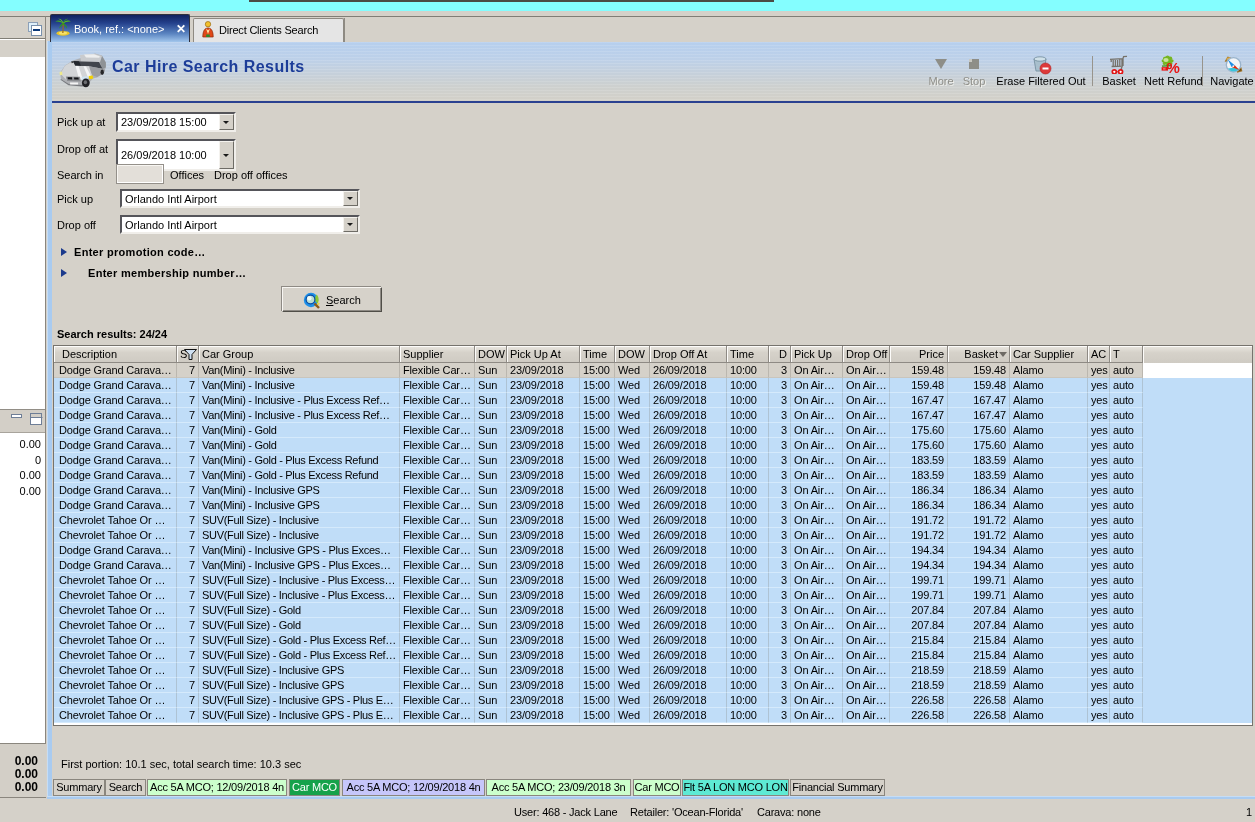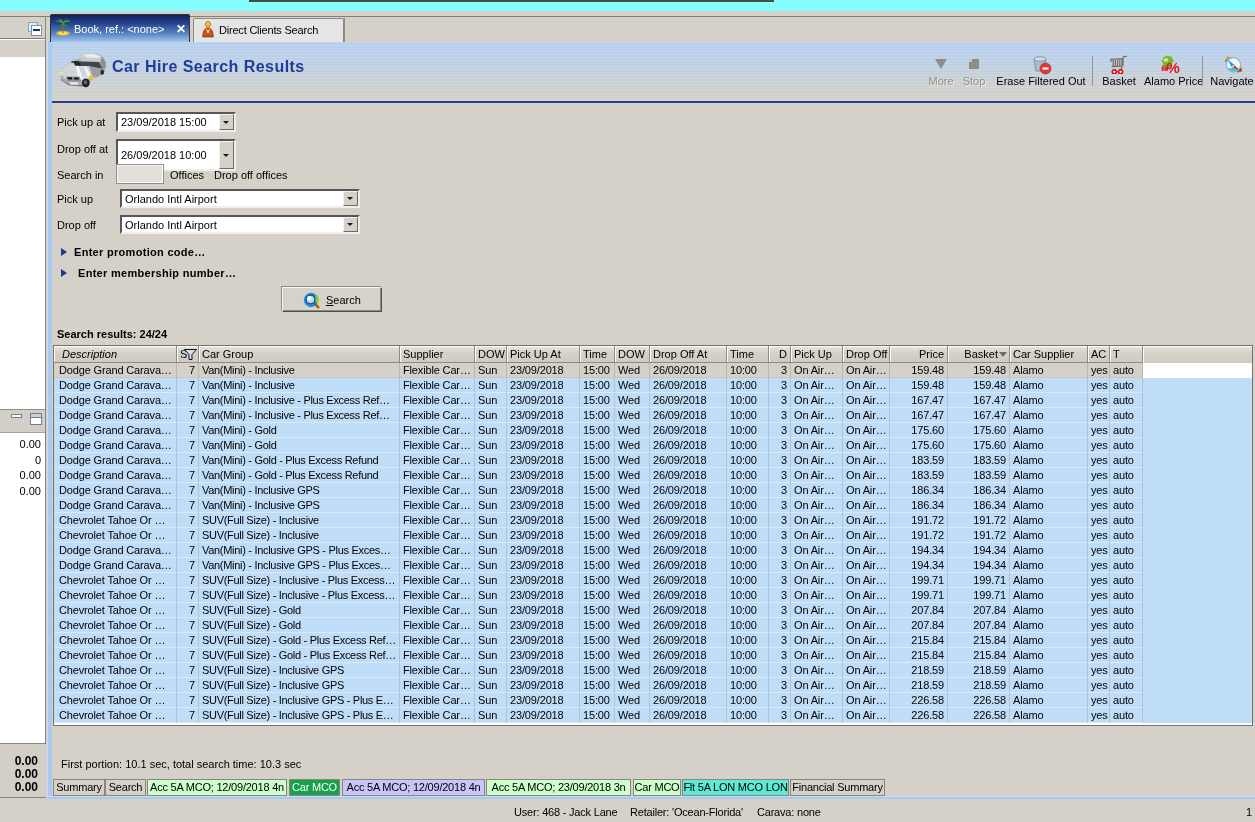--- a/index.html
+++ b/index.html
@@ -72,21 +72,21 @@
 #grid { left:53px; top:345px; width:1200px; height:381px; background:#fff;
   border:1px solid #76736d; }
 table { border-collapse:separate; border-spacing:0; table-layout:fixed; width:1198px;
   font-size:11px; }
 th { height:17px; background:linear-gradient(180deg,#eae7e0 0%,#d6d2ca 40%,#cfcbc3 100%);
   font-weight:normal; text-align:left; padding:0 3px; white-space:nowrap; overflow:hidden;
   border-right:1px solid #8e8a84; border-bottom:1px solid #8e8a84;
   box-shadow:inset 1px 1px 0 #fdfcfa; font-size:11px; }
 td { height:15px; padding:0 3px; white-space:nowrap; overflow:hidden; font-size:11px;
   letter-spacing:-0.15px; border-right:1px solid #aec3d4; border-bottom:1px solid #d5eafc; }
-th:first-child { padding-left:8px;font-style:italic; }
+th:first-child { padding-left:8px; }
 td:first-child { padding-left:5px; }
 td:nth-child(3) { letter-spacing:-0.3px; }
 tr.rb td { background:#c0ddf8; }
 tr.r0 td { background:#d5d1c9; border-right:1px solid #bbb7af; border-bottom:1px solid #c9c5bd; }
 td.ra { text-align:right; }
 td.fill, tr.r0 td.fill, th.fillh { background:#fff; border-right:none; border-bottom:none; }
 th.fillh { background:linear-gradient(180deg,#eae7e0 0%,#d6d2ca 40%,#cfcbc3 100%); border-right:none; }
 th.ra { text-align:right; }
 
 .btab { position:absolute; top:779px; height:17px; border:1px solid #8a867e;
@@ -216,21 +216,21 @@
     <circle cx="4.4" cy="8.4" r="1.6" fill="#76b622"></circle>
   <circle cx="10.8" cy="8.4" r="1.6" fill="#76b622"></circle>
     <circle cx="7.6" cy="9.4" r="1.6" fill="#76b622"></circle>
   <ellipse cx="6" cy="5" rx="2.6" ry="2" fill="#c8e49a"></ellipse>
   <path d="M2,11.2 L12,10.6" stroke="#3e8a10" stroke-width="1.2"></path>
   <path d="M6,12 C8,11 9,12.6 8,14.8 C6.6,16 5,14 6,12 Z" fill="#3e9a14"></path>
   <rect x="1.6" y="12.2" width="6.4" height="3.4" fill="#e81414"></rect>
   <rect x="3" y="13.4" width="2.6" height="1" fill="#ff9a9a"></rect>
   <text x="6.6" y="17.6" font-family="Liberation Sans" font-size="15" font-weight="bold" fill="#e81414">%</text>
 </svg>
-<div class="tlbl" style="left:1144px;width:52px">Alamo Price</div>
+<div class="tlbl" style="left:1144px;width:52px">Nett Refund</div>
 <div class="tsep" style="left:1202px"></div>
 <svg class="ticon" style="left:1224px;top:55px" width="19" height="20" viewBox="0 0 19 20">
   <path d="M0.6,6.4 L3.6,1.6 L7.2,2.8 L5,7.6 Z" fill="#a07428"></path>
   <path d="M2.2,3 L5.8,2 L6.4,4.4 L2.8,5.4 Z" fill="#d2a850"></path>
   <path d="M11.8,13.6 L17.4,12.2 L18.4,16.2 L13.2,17.8 Z" fill="#a07428"></path>
   <path d="M12.8,14.4 L16.8,13.4 L17.4,15.6 L13.4,16.6 Z" fill="#6e4c14"></path>
   <circle cx="9.5" cy="9.8" r="7.2" fill="#f2f5f8" stroke="#9ab4cc" stroke-width="1.3"></circle>
   <path d="M3.8,13.6 A7.2,7.2 0 0 0 15.2,13.8 L9.5,12.8 Z" fill="#38c4da"></path>
   <path d="M3.8,4.4 L11,10.4 L7.6,12 Z" fill="#1e8ee6"></path>
   <path d="M15.2,15 L7.6,12 L11,10.4 Z" fill="#e02808"></path>
@@ -260,21 +260,21 @@
     <span class="btn"></span>
   </div>
 <div class="lbl" style="left:57px;top:219px">Drop off</div>
 <div class="combo" style="left:120px;top:215px;width:240px;height:19px">
   <span class="tx">Orlando Intl Airport</span>
     <span class="btn"></span>
   </div>
 <div class="exp" style="left:61px;top:248px"></div>
 <div class="expt" style="left:74px;top:246px">Enter promotion code…</div>
 <div class="exp" style="left:61px;top:269px"></div>
-<div class="expt" style="left:78px;top:267px">Enter membership number…</div>
+<div class="expt" style="left:88px;top:267px">Enter membership number…</div>
 <div class="abs" id="sbtn">
   <svg style="position:absolute;left:20px;top:4px" width="18" height="17" viewBox="0 0 18 17">
     <circle cx="8" cy="8" r="7.2" fill="#1e90e8"></circle>
     <path d="M13.5,2.5 C16,4.5 16.2,9 14.6,11.5 L11,8 Z" fill="#8cc832"></path>
     <path d="M12,13.4 C13.4,12.8 14.4,11.8 15,10.6 L16.8,11.2 C16,13 14.4,14.4 12.6,15 Z" fill="#e8d44a"></path>
     <line x1="11.5" y1="11.5" x2="16" y2="16" stroke="#8a5a20" stroke-width="2.4"></line>
     <circle cx="7.5" cy="7.5" r="4.4" fill="#b8ddd4" stroke="#0a4aa0" stroke-width="1.2"></circle>
     <circle cx="6.3" cy="6.3" r="2.2" fill="#eefaf6"></circle>
   </svg>
   <span><u>S</u>earch</span>

